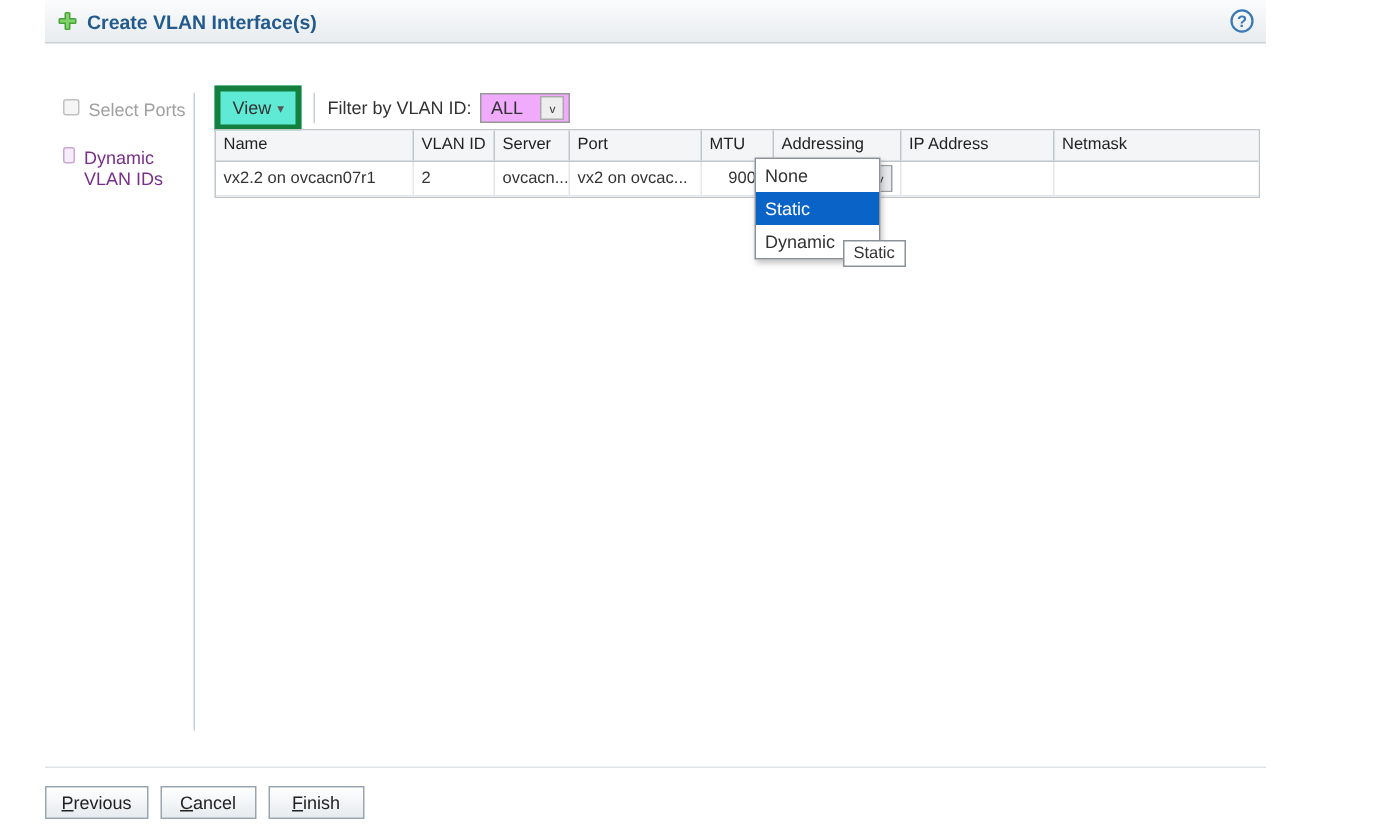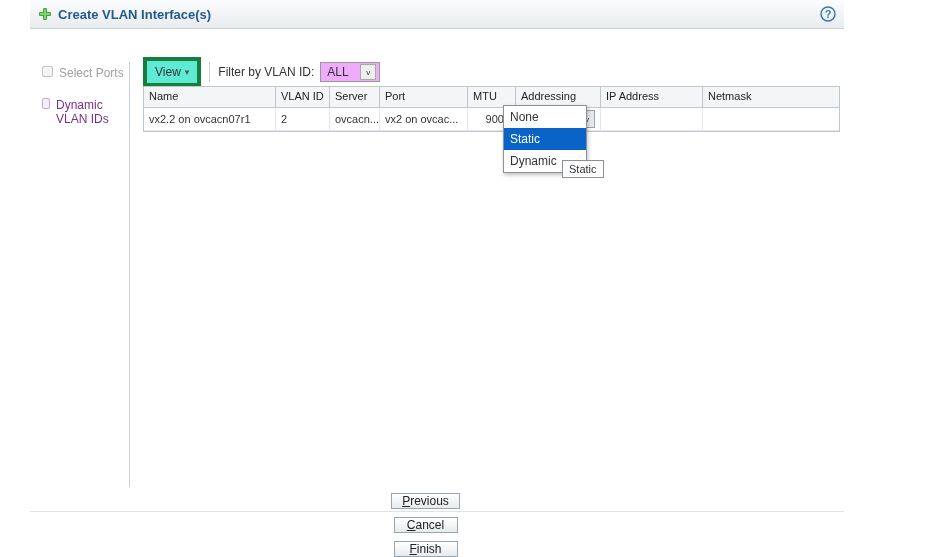--- a/index.html
+++ b/index.html
@@ -275,25 +275,23 @@
 
   
   .footer {
     position: absolute;
     bottom: 0;
     left: 0;
     right: 0;
     height: 45px;
     border-top: 1px solid #dfe3e6;
     display: flex;
-    justify-content: flex-end;
     align-items: center;
     padding-right: 23px;
     gap: 8px;
-    flex-direction: column;
   }
   .btn {
     min-width: 64px;
     height: 22px;
     border: 1px solid #9aa6af;
     background: linear-gradient(#ffffff, #e6ebef);
     font-size: 12px;
     cursor: pointer;
     padding: 0 10px;
     color: #222;

